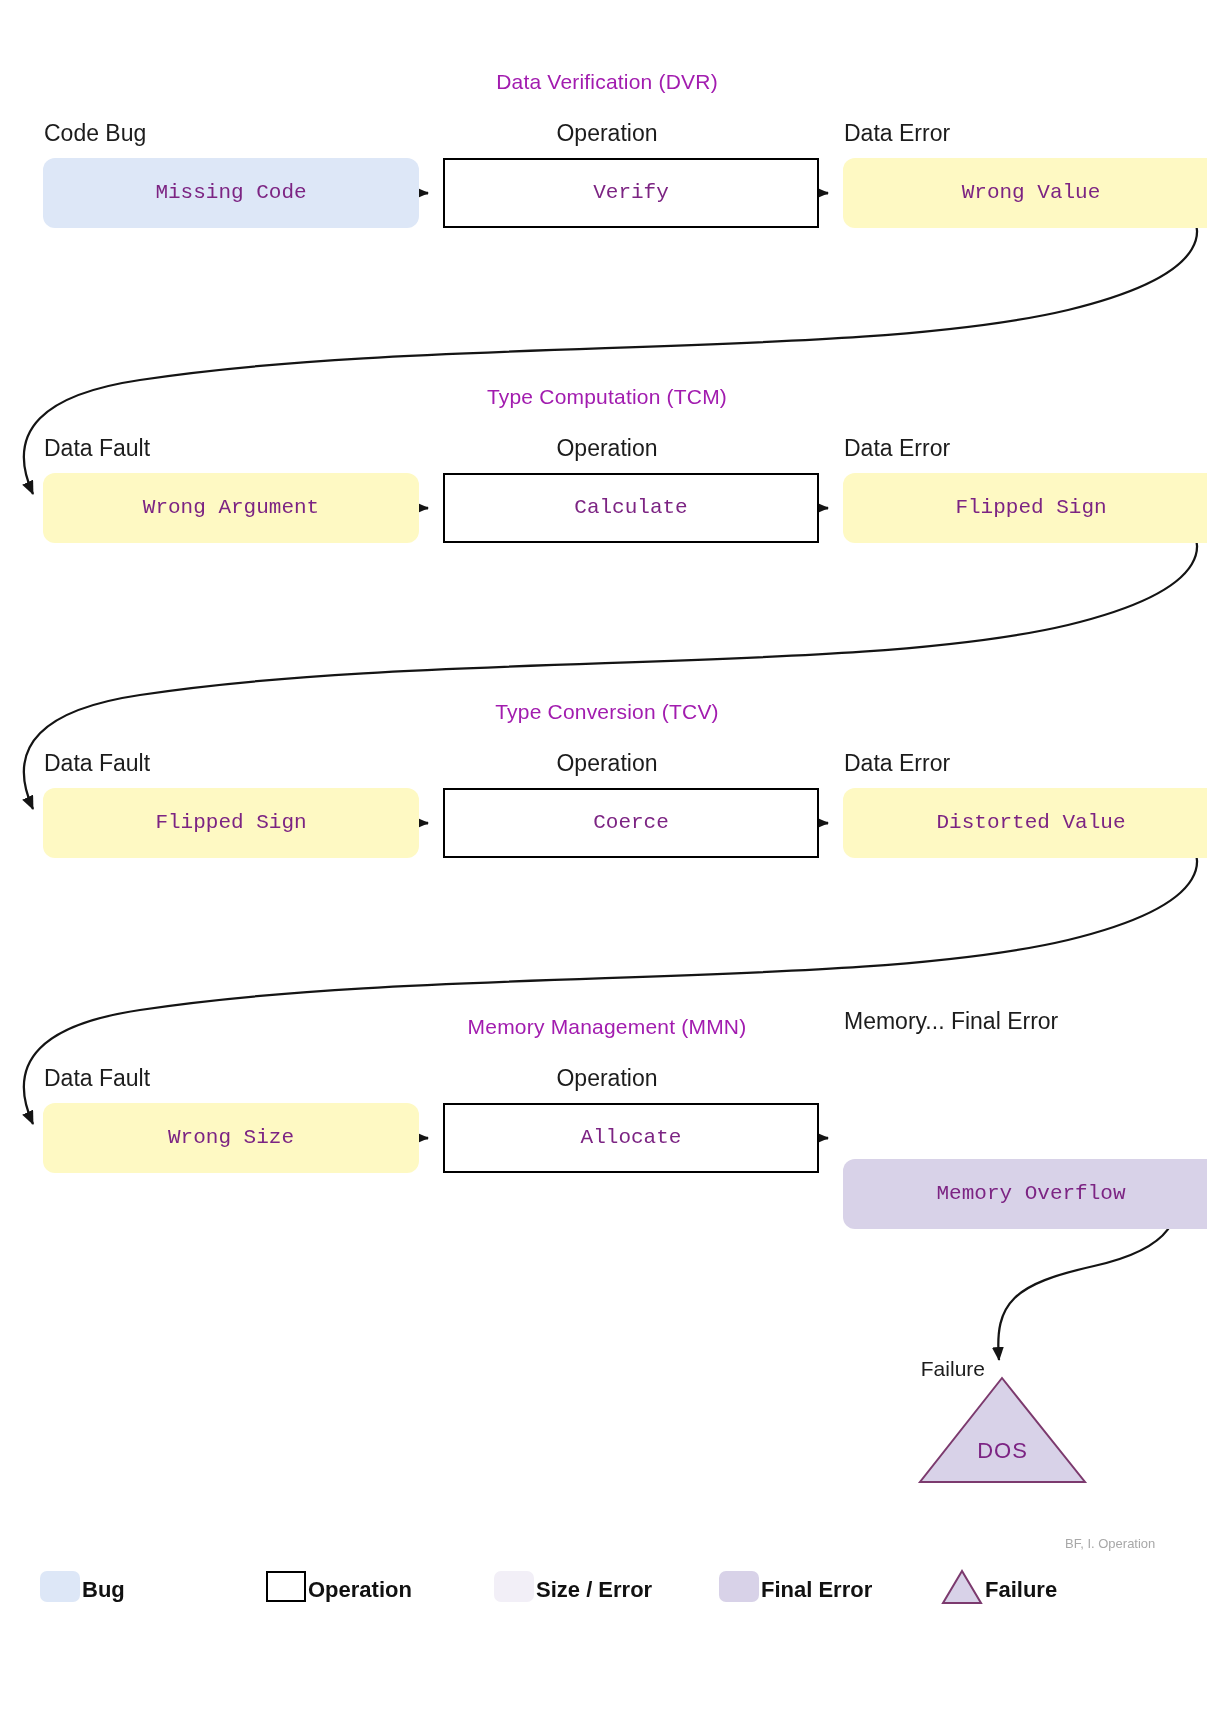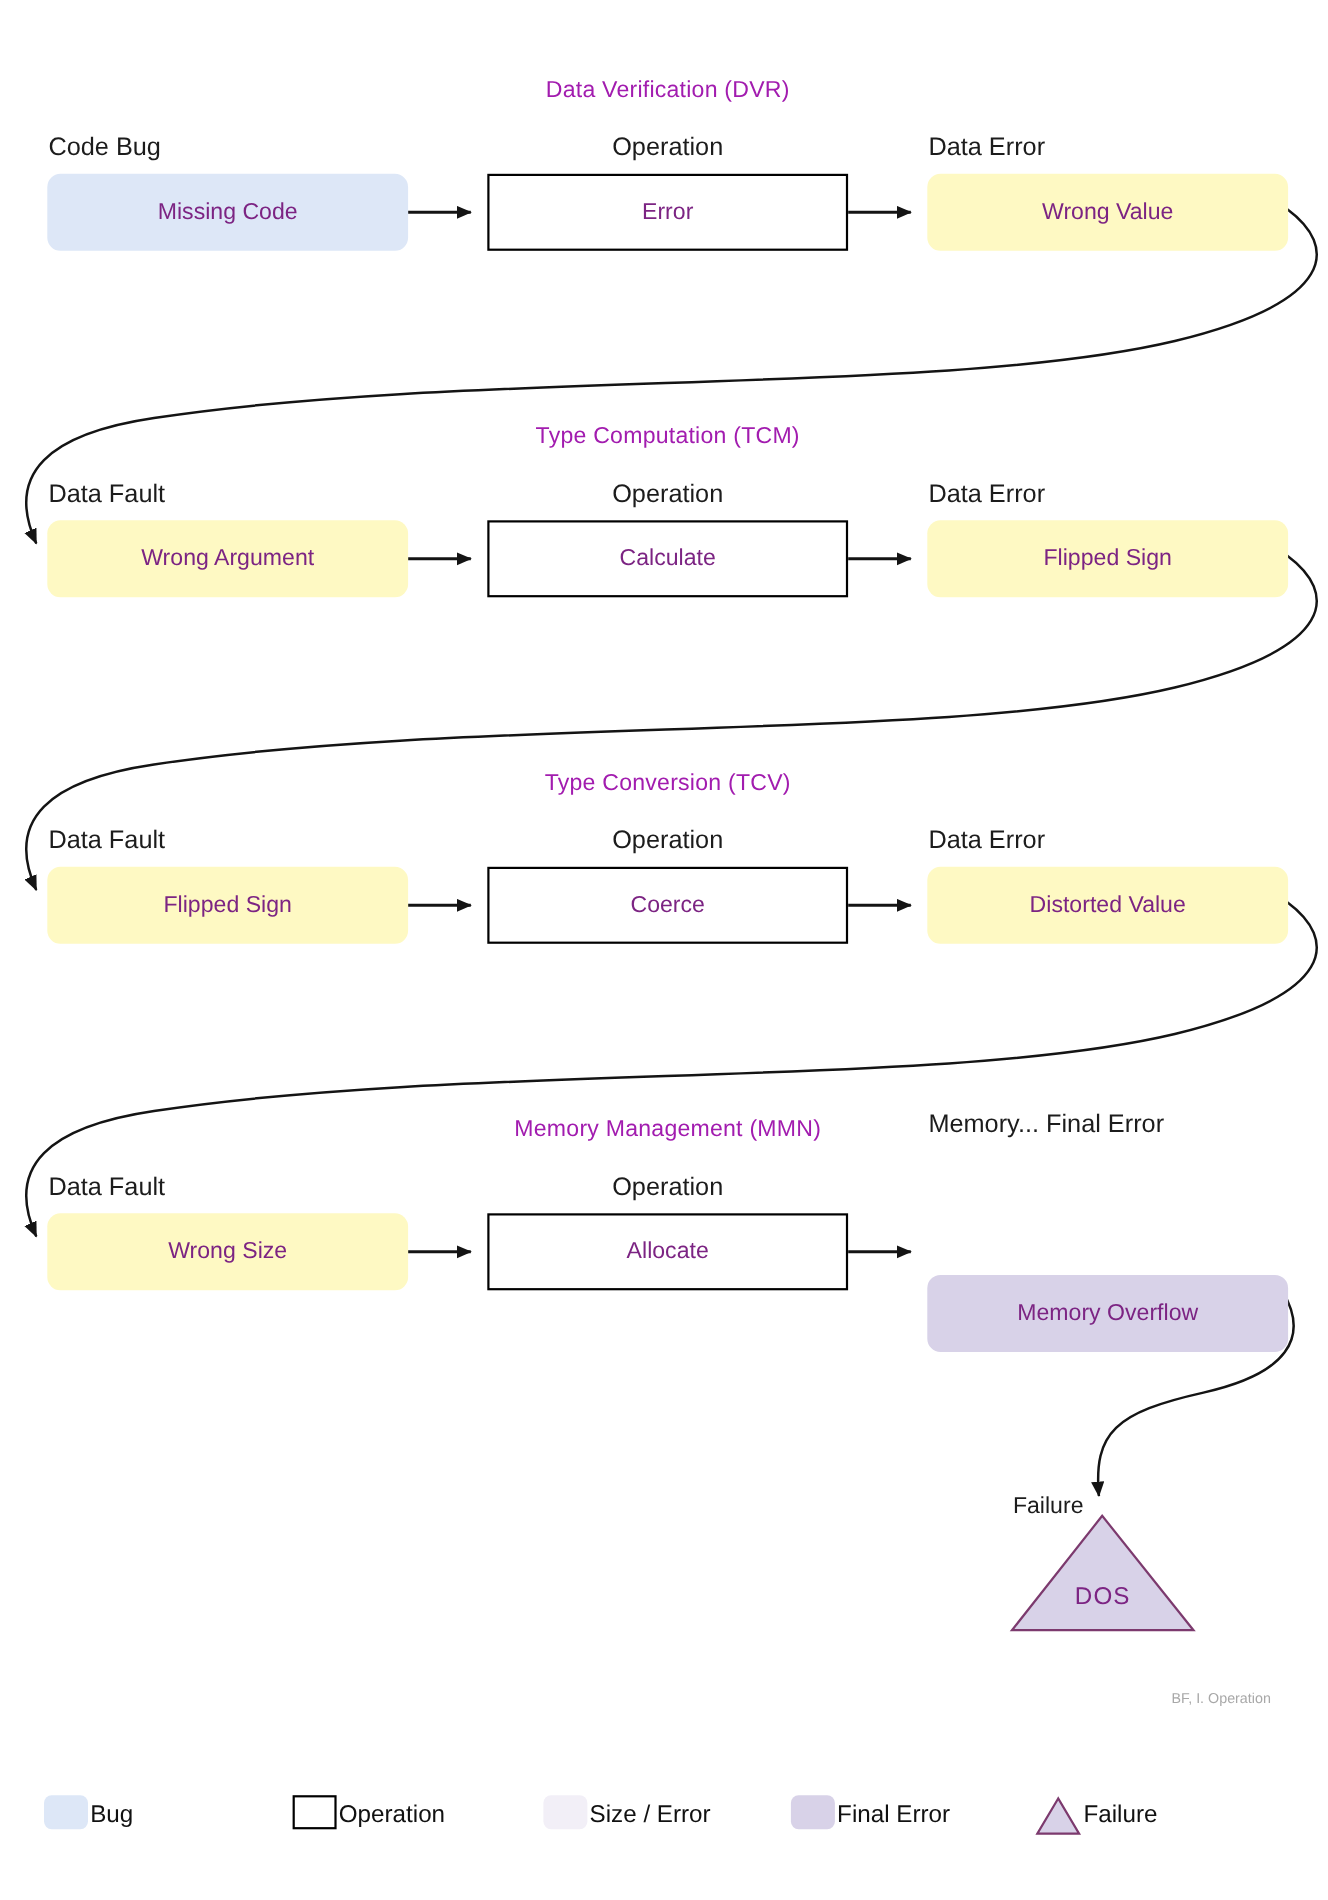--- a/index.html
+++ b/index.html
@@ -9,42 +9,43 @@
   }
   .title {
     position:absolute; left:357px; width:500px; text-align:center;
     font-size:21px; color:#a21caf; letter-spacing:0.2px;
   }
   .collabel {
     position:absolute; font-size:23px; color:#1c1c1c; white-space:nowrap;
   }
   .collabel.center { left:443px; width:328px; text-align:center; }
   .box {
-    position:absolute; width:328px; height:70px; line-height:70px;
+    position:absolute; width:376px; height:70px; line-height:70px;
     text-align:center; font-size:21px; color:#7c2483; box-sizing:border-box;
     white-space:nowrap;
+    font-family:Liberation Mono, monospace;
   }
   .box.bug   { background:#dde7f7; border-radius:12px; }
   .box.fault { background:#fef9c3; border-radius:12px; }
   .box.final { background:#d8d2e8; border-radius:12px; }
   .box.op    { background:#ffffff; border:2.5px solid #000; line-height:65px; }
   .col1 { left:43px; }  .col2 { left:443px; }  .col3 { left:843px; }
   #overlay { position:absolute; left:0; top:0; width:1207px; height:1727px; }
   .failure-label {
     position:absolute; left:810px; top:1357px; width:175px; text-align:right;
     font-size:21px; color:#1c1c1c;
   }
   .dos-label {
     position:absolute; left:920px; top:1438px; width:165px; text-align:center;
     font-size:22px; color:#7c2483; letter-spacing:1px;
   }
   .attribution {
     position:absolute; left:1065px; top:1536px; font-size:13px; color:#a8a8a8;
   }
-  .legend-item { position:absolute; top:1632px; height:44px; display:flex; gap:2px; }
+  .legend-item { position:absolute; top:1564px; height:44px; display:flex; align-items:center; gap:2px;font-weight:bold; }
   .swatch { width:40px; height:31px; flex:0 0 auto; }
   .swatch.bug   { background:#dde7f7; border-radius:7px; }
   .swatch.fault { background:#f2eff7; border-radius:7px; }
   .swatch.final { background:#d8d2e8; border-radius:7px; }
   .swatch.op    { background:#ffffff; border:2.5px solid #000; box-sizing:border-box; border-radius:0; }
   .legend-label { font-size:22px; color:#111; white-space:nowrap; position:relative; top:4px; }
 </style>
 </head>
 <body>
 
@@ -73,21 +74,21 @@
 
     <polygon points="1002,1378 920,1482 1085,1482" fill="#d8d2e8" stroke="#7c3a6e" stroke-width="2"></polygon>
   </svg>
 
   <div>
     <div class="title" style="top:70px">Data Verification (DVR)</div>
     <div class="collabel" style="top:120px;left:44px">Code Bug</div>
     <div class="collabel center" style="top:120px">Operation</div>
     <div class="collabel" style="top:120px;left:844px">Data Error</div>
     <div class="box bug col1" style="top:158px">Missing Code</div>
-    <div class="box op col2" style="top:158px">Error</div>
+    <div class="box op col2" style="top:158px">Verify</div>
     <div class="box fault col3" style="top:158px">Wrong Value</div>
   </div>
 
   <div>
     <div class="title" style="top:385px">Type Computation (TCM)</div>
     <div class="collabel" style="top:435px;left:44px">Data Fault</div>
     <div class="collabel center" style="top:435px">Operation</div>
     <div class="collabel" style="top:435px;left:844px">Data Error</div>
     <div class="box fault col1" style="top:473px">Wrong Argument</div>
     <div class="box op col2" style="top:473px">Calculate</div>

